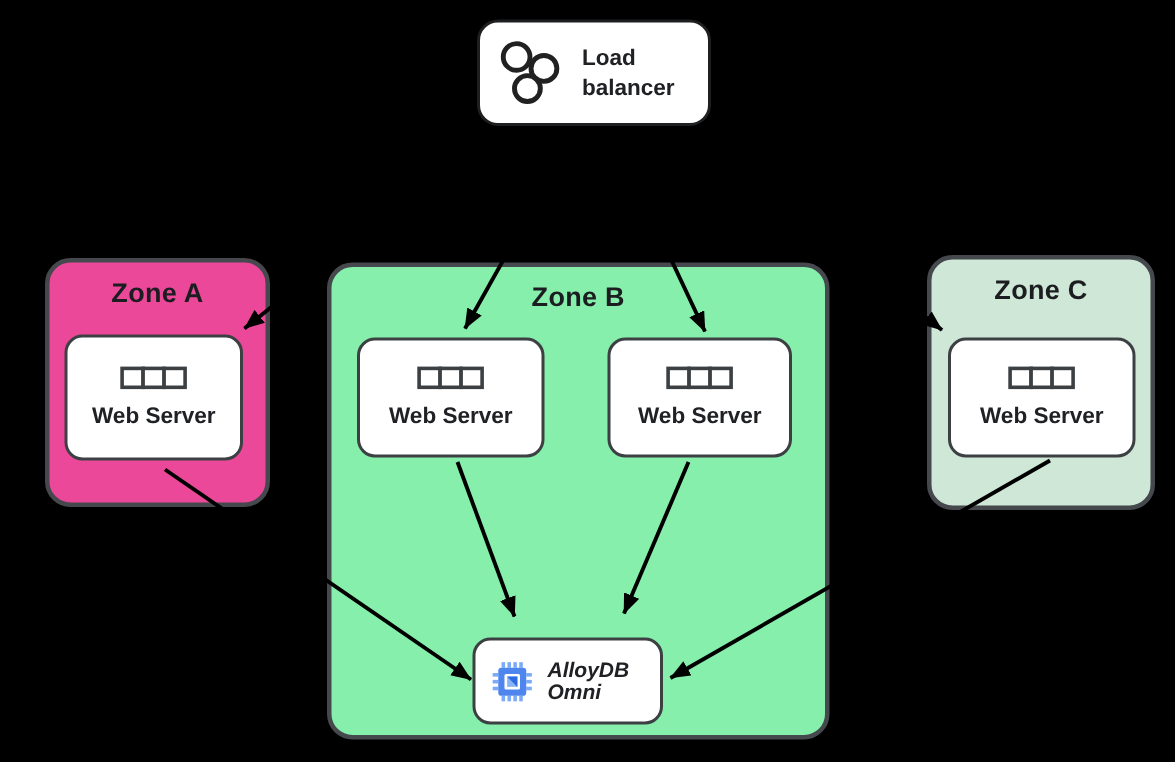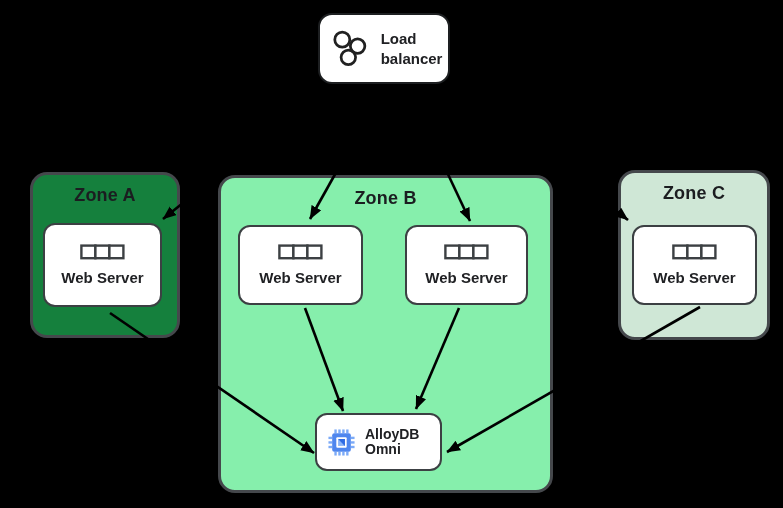--- a/index.html
+++ b/index.html
@@ -56,40 +56,41 @@
     font-weight: 700;
     color: #202124;
     white-space: nowrap;
   }
   .ws-a { left: 10px; top: 48px; width: 119px; height: 84px; }
   .ws-b1 { left: 17px; top: 47px; width: 125px; height: 80px; }
   .ws-b2 { left: 184px; top: 47px; width: 123px; height: 80px; }
   .ws-c { left: 11px; top: 52px; width: 125px; height: 80px; }
   
   .lb {
-    left: 318px; top: 13px; width: 132px; height: 71px;
+    left: 318px; top: 13px; width: 156px; height: 71px;
     border: 2.6px solid #1d1f21;
     border-radius: 14px;
     justify-content: flex-start;
     gap: 11px;
     padding-left: 11px;
   }
   .lb .label {
     font-size: 15px;
     font-weight: 700;
     line-height: 20px;
     color: #202124;
     width: 80px;
   }
   
   .db {
-    left: 315px; top: 413px; width: 127px; height: 58px;
+    left: 315px; top: 425px; width: 127px; height: 58px;
     justify-content: flex-start;
     gap: 9px;
     padding-left: 10px;
+    font-style: italic;
   }
   .db .label {
     font-size: 14px;
     font-weight: 700;
     line-height: 15.5px;
     color: #202124;
     width: 72px;
   }
   
   .arrows {
@@ -115,21 +116,21 @@
     <svg class="icon" width="46" height="47" viewBox="0 0 48 48">
       <g fill="none" stroke="#212121" stroke-width="3.4">
         <circle cx="14" cy="13" r="9.3"></circle>
         <circle cx="33" cy="21" r="9"></circle>
         <circle cx="21.5" cy="35" r="9"></circle>
       </g>
     </svg>
     <div class="label">Load balancer</div>
   </div>
 
-  <div class="zone zone-a" style="background-color: #15803d;">
+  <div class="zone zone-a" style="background-color: #ec4899;">
     <div class="zone-title">Zone A</div>
     <div class="node server ws-a">
       <svg class="icon" width="46" height="16" viewBox="0 0 46 16">
         <g fill="#ffffff" stroke="#3c4043" stroke-width="2.4">
           <rect x="1.4" y="1.6" width="14" height="12.6"></rect>
           <rect x="15.4" y="1.6" width="14" height="12.6"></rect>
           <rect x="29.4" y="1.6" width="14" height="12.6"></rect>
         </g>
       </svg>
       <div class="label">Web Server</div>

